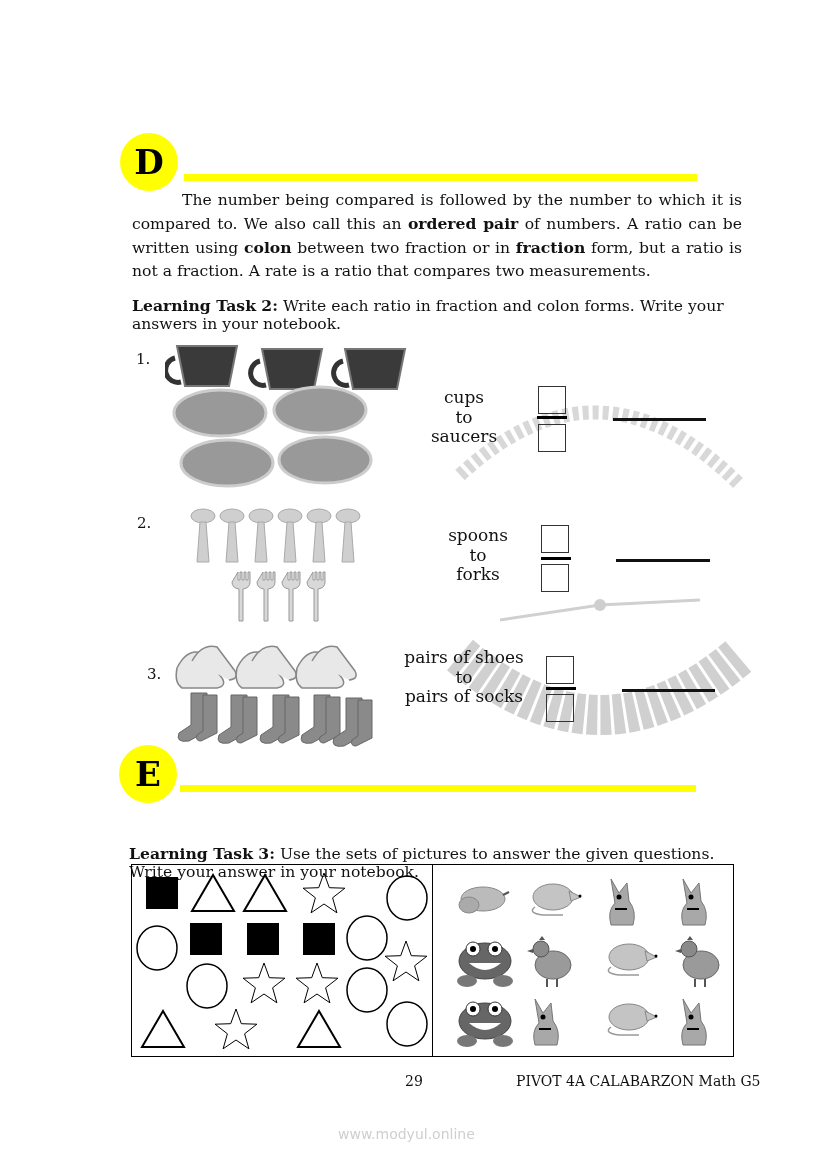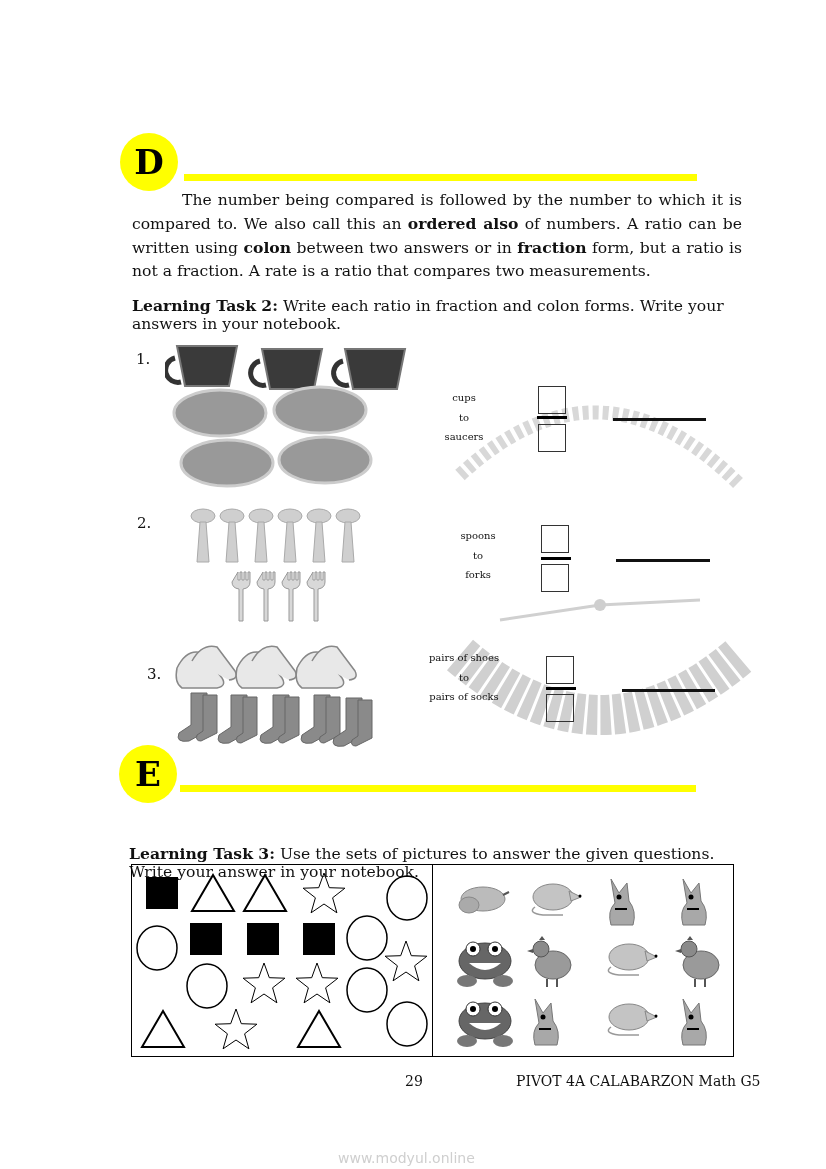--- a/index.html
+++ b/index.html
@@ -6,49 +6,49 @@
   body { width:826px; height:1169px; position:relative; overflow:hidden;
          font-family:"DejaVu Serif","Liberation Serif",serif; color:#111; }
   .abs { position:absolute; }
   .badge { position:absolute; width:58px; height:58px; border-radius:50%; background:#ffff00;
            display:flex; align-items:center; justify-content:center;
            font-family:"DejaVu Serif",serif; font-weight:bold; font-size:34px; color:#000; }
   .yline { position:absolute; height:7px; background:#ffff00; }
   .para { position:absolute; font-size:15.6px; line-height:23px; text-align:justify; }
   .task { position:absolute; font-size:15.6px; line-height:18px; }
   .num { position:absolute; font-size:15px; }
-  .label { position:absolute; font-size:10px; line-height:19.5px; text-align:center; }
+  .label { position:absolute; font-size:17px; line-height:19.5px; text-align:center; }
   .box { position:absolute; width:26px; height:26px; border:1.5px solid #333; background:transparent; }
   .fbar { position:absolute; height:3px; background:#000; }
   .ansline { position:absolute; height:3px; background:#111; }
   .table { position:absolute; left:131px; top:864px; width:601px; height:191px; border:1px solid #000; }
   .divider { position:absolute; left:300px; top:0; width:1px; height:191px; background:#000; }
   .footer-num { position:absolute; font-size:14px; }
   .footer-title { position:absolute; font-size:14px; }
-  .watermark { position:absolute; font-family:"DejaVu Sans",sans-serif; font-size:14px; color:#cfcfcf;margin-top:24px; }
+  .watermark { position:absolute; font-family:"DejaVu Sans",sans-serif; font-size:14px; color:#cfcfcf; }
   .bgclock { position:absolute; left:440px; top:355px; width:320px; height:420px; }
 </style>
 </head>
 <body>
 
 <svg class="bgclock" viewBox="0 0 320 420">
   <path d="M20 120 Q160 -10 300 130" fill="none" stroke="#d8d8d8" stroke-width="14" stroke-dasharray="6 4"></path>
   <path d="M20 300 Q160 420 300 300" fill="none" stroke="#d0d0d0" stroke-width="40" stroke-dasharray="10 3"></path>
   <line x1="60" y1="265" x2="160" y2="250" stroke="#d0d0d0" stroke-width="3"></line>
   <line x1="160" y1="250" x2="260" y2="245" stroke="#d0d0d0" stroke-width="3"></line>
   <circle cx="160" cy="250" r="6" fill="#cfcfcf"></circle>
 </svg>
 
 <div class="badge" style="left:120px;top:133px;">
   <span>D</span>
 </div>
 <div class="yline" style="left:184px;top:174px;width:513px;"></div>
 
 <div class="para" style="left:132px;top:189px;width:610px;text-indent:50px;">
-  <span>The number being compared is followed by the number to which it is compared to. We also call this an </span><b>ordered also</b><span> of numbers. A ratio can be written using </span><b>colon</b><span> between two answers or in </span><b>fraction</b><span> form, but a ratio is not a fraction. A rate is a ratio that compares two measurements.</span>
+  <span>The number being compared is followed by the number to which it is compared to. We also call this an </span><b>ordered pair</b><span> of numbers. A ratio can be written using </span><b>colon</b><span> between two fraction or in </span><b>fraction</b><span> form, but a ratio is not a fraction. A rate is a ratio that compares two measurements.</span>
 </div>
 
 <div class="task" style="left:132px;top:297px;width:612px;">
   <b>Learning Task 2:</b><span> Write each ratio in fraction and colon forms. Write your answers in your notebook.</span>
 </div>
 
 <div class="num" style="left:136px;top:350px;">1.</div>
 <svg class="abs" style="left:165px;top:343px;" width="250" height="145" viewBox="0 0 250 145">
   <g>
     <path d="M10 15 a12 12 0 1 0 6 24" fill="none" stroke="#333" stroke-width="5"></path>

